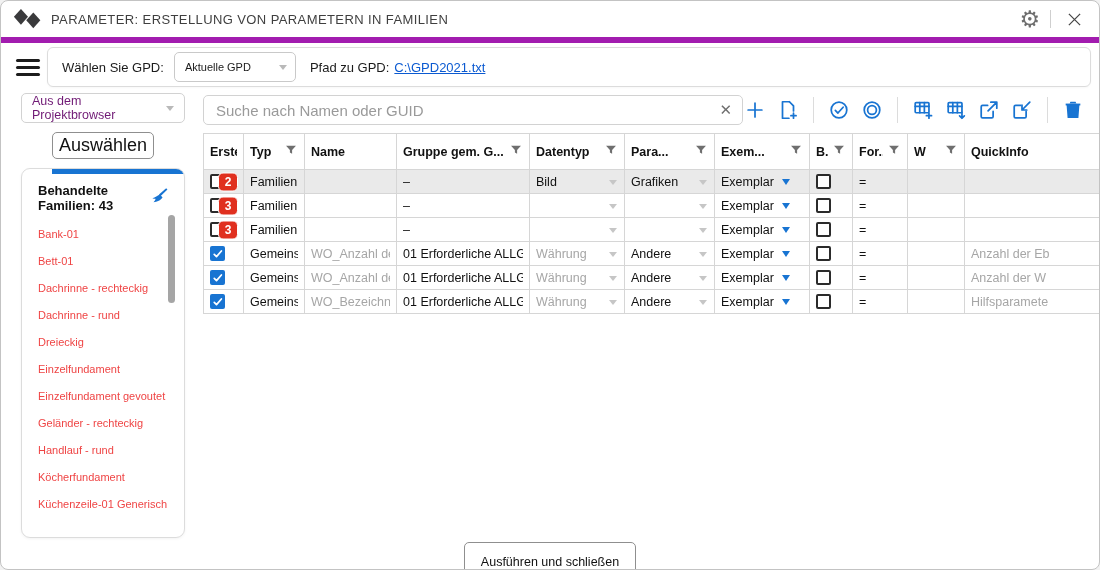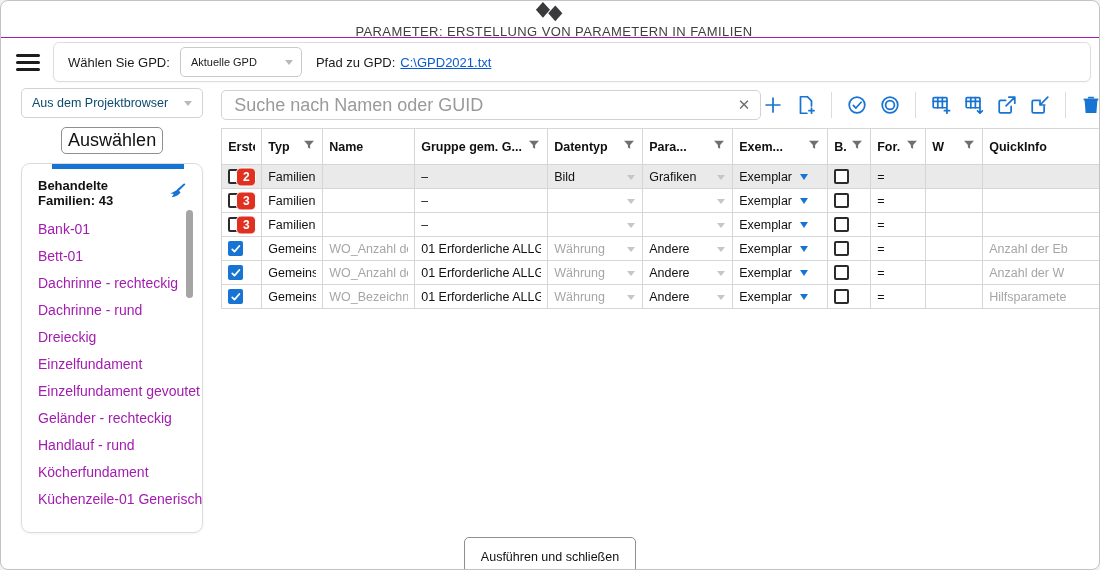--- a/index.html
+++ b/index.html
@@ -1,58 +1,58 @@
 <!DOCTYPE html>
 <html><head>
 <meta charset="utf-8">
 <style>
   html,body{margin:0;padding:0;background:#f2f2f2;font-family:"Liberation Sans","DejaVu Sans",sans-serif;-webkit-font-smoothing:antialiased;}
   .window{position:relative;width:1100px;height:570px;box-sizing:border-box;background:#fff;border:1px solid #c3c3c3;border-radius:8px;overflow:hidden;}
 
   
-  .titlebar{height:36px;display:flex;align-items:center;padding:0 12px 0 12px;border-bottom:1px solid #a21caf;flex-direction:column;}
+  .titlebar{height:36px;display:flex;align-items:center;padding:0 12px 0 12px;border-bottom:6px solid #a21caf;}
   .logo{width:30px;height:24px;display:flex;align-items:center;}
   .title{margin-left:8px;font-size:13px;color:#3f3f3f;letter-spacing:.4px;}
   .tb-right{margin-left:auto;display:flex;align-items:center;gap:10px;}
   .gear{font-size:23px;line-height:1;color:#6e6e6e;cursor:pointer;}
   .tb-sep{width:1px;height:18px;background:#cfcfcf;}
   .close-x{width:26px;height:26px;display:flex;align-items:center;justify-content:center;cursor:pointer;}
 
   
-  .gpd-row{display:flex;align-items:center;padding:4px 8px 2px 8px;gap:6px;}
+  .gpd-row{display:flex;align-items:center;padding:4px 8px 2px 8px;}
   .hamburger{width:24px;margin:0 7px;cursor:pointer;}
   .hamburger div{height:3px;background:#1c1c1c;border-radius:2px;margin:4px 0;}
   .gpd-card{flex:1;height:38px;border:1px solid #dcdcdc;border-radius:6px;display:flex;align-items:center;padding:0 14px;gap:10px;background:#fff;box-shadow:0 1px 2px rgba(0,0,0,.03);}
   .lbl{font-size:13px;color:#1b1b1b;}
   .gpd-select{min-width:102px;height:28px;border:1px solid #c9c9c9;border-radius:5px;display:flex;align-items:center;justify-content:space-between;padding:0 8px 0 10px;font-size:11px;color:#1b1b1b;cursor:pointer;}
   .dd-arrow{width:0;height:0;border-left:4.5px solid transparent;border-right:4.5px solid transparent;border-top:5px solid #b9b9b9;}
   .gpd-path{display:flex;align-items:center;gap:5px;margin-left:4px;}
   a.path-link{font-size:13px;color:#0b5ad1;text-decoration:underline;cursor:pointer;}
 
   
   .content{display:flex;height:450px;}
   .sidebar{width:227px;box-sizing:border-box;padding:4px 10px 0 20px;}
   .v-divider{width:1px;background:#dcdcdc;margin:4px 0 14px 0;}
   .main{flex:1;box-sizing:border-box;padding:4px 9px 0 8px;display:flex;flex-direction:column;}
 
   
-  .source-select{height:28px;border:1px solid #d2d2d2;border-radius:5px;display:flex;align-items:center;justify-content:space-between;padding:0 10px;font-size:12.5px;color:#0c4a6e;cursor:pointer;background:#fff;}
+  .source-select{height:28px;border:1px solid #d2d2d2;border-radius:5px;display:flex;align-items:center;justify-content:space-between;padding:0 10px;font-size:12.5px;color:#701a75;cursor:pointer;background:#fff;}
   .select-btn{display:block;margin:9px auto 0 auto;min-width:96px;height:27px;background:#fff;border:1px solid #8f8f8f;border-radius:5px;font-size:18px;color:#111;font-family:inherit;cursor:pointer;}
   .families-panel{position:relative;margin-top:9px;height:368px;border:1px solid #dcdcdc;border-radius:9px;background:#fff;overflow:hidden;box-shadow:0 1px 3px rgba(0,0,0,.05);}
   .accent-bar{height:5px;width:132px;margin-left:30px;background:#1874d2;}
   .fam-header{display:flex;align-items:center;justify-content:space-between;padding:9px 14px 4px 16px;gap:28px;}
   .fam-title{font-size:13px;font-weight:700;color:#111;}
   .fam-list{padding-top:4px;}
-  .fam-item{height:27px;line-height:27px;padding-left:16px;font-size:14px;color:#a21caf;white-space:nowrap;overflow:hidden;cursor:pointer;}
+  .fam-item{height:27px;line-height:27px;padding-left:16px;font-size:11px;color:#ef4444;white-space:nowrap;overflow:hidden;cursor:pointer;}
   .fam-scroll{position:absolute;right:9px;top:46px;width:7px;height:88px;background:#a5a5a5;border-radius:4px;}
 
   
   .search-row{display:flex;align-items:center;margin:2px 0 8px 0;}
   .search-box{width:540px;height:30px;box-sizing:border-box;border:1px solid #d2d2d2;border-radius:5px;display:flex;align-items:center;padding:0 8px 0 10px;background:#fff;}
-  .search-box input{flex:1;border:none;outline:none;font-size:18px;color:#000000;font-family:inherit;background:transparent;}
+  .search-box input{flex:1;border:none;outline:none;font-size:15px;color:#000000;font-family:inherit;background:transparent;}
   .search-box input::placeholder{color:#9a9a9a;}
   .search-clear{color:#6f6f6f;font-size:15px;cursor:pointer;padding:0 2px;}
   .toolbar{flex:1;display:flex;align-items:center;justify-content:flex-end;gap:9px;color:#1874d2;}
   .tool-btn{width:24px;height:24px;display:flex;align-items:center;justify-content:center;cursor:pointer;}
   .tool-btn svg{width:22px;height:22px;}
   .tsep{width:1px;height:26px;background:#dcdcdc;margin:0 4px;}
 
   
   .ptable{--cols:40px 61px 92px 133px 95px 90px 95px 43px 55px 57px minmax(80px,1fr);border-top:1px solid #d6d6d6;border-left:1px solid #d6d6d6;}
   .trow{display:grid;grid-template-columns:var(--cols);}

